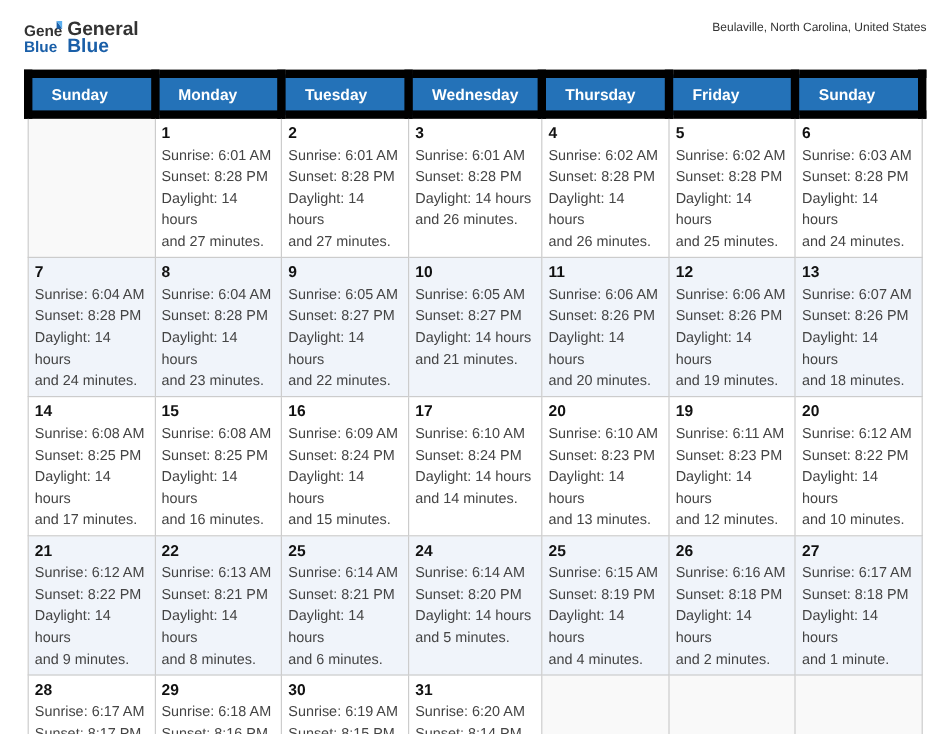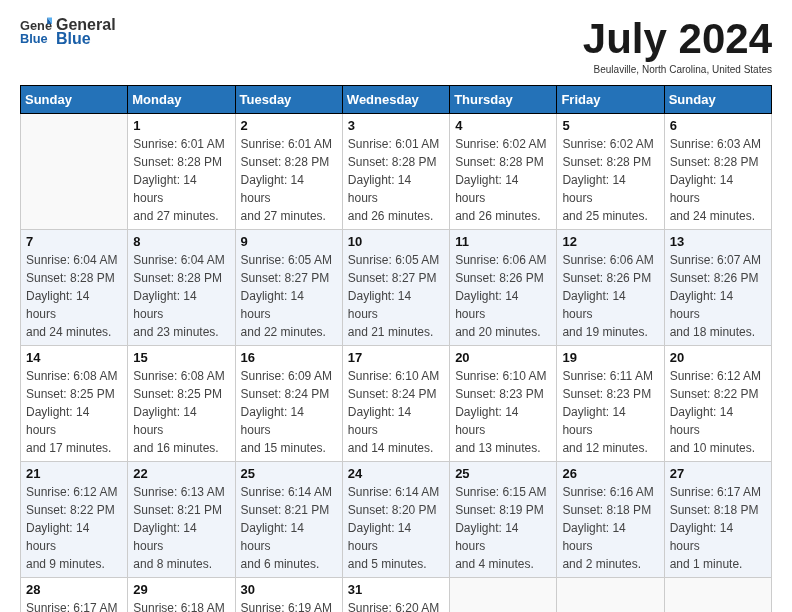--- a/index.html
+++ b/index.html
@@ -42,23 +42,23 @@
     .calendar {
       width: 100%;
       border-collapse: collapse;
       margin-top: 8px;
     }
     .calendar th {
       background-color: #2472b8;
       color: #fff;
       font-size: 13px;
       font-weight: bold;
-      padding: 6px 4px;
+      padding: 6px 16px;
       text-align: left;
-      border: 1px solid #000000;
+      border: 7px solid #000000;
     }
     .calendar td {
       vertical-align: top;
       border: 1px solid #ccc;
       padding: 4px 5px;
       font-size: 10.5px;
       color: #333;
       width: calc(100% / 7);
       min-height: 80px;
       background: #fff;
@@ -92,21 +92,20 @@
       <text x="0" y="34" font-size="16" font-weight="bold" fill="#1a5fa8">Blue</text>
       <polygon points="34,2 40,10 34,10" fill="#1a5fa8"></polygon>
       <polygon points="34,2 40,2 40,10" fill="#5aaff0"></polygon>
     </svg>
     <div>
       <div style="font-size:16px;font-weight:bold;color:#333;">General</div>
       <div style="font-size:16px;font-weight:bold;color:#1a5fa8;margin-top:-4px;">Blue</div>
     </div>
   </div>
   <div class="title-area">
-    <div class="main-title">July 2024</div>
     <div class="subtitle">Beulaville, North Carolina, United States</div>
   </div>
 </div>
 
 <table class="calendar">
   <thead>
     <tr>
     <th>Sunday</th>
         <th>Monday</th>
         <th>Tuesday</th>

